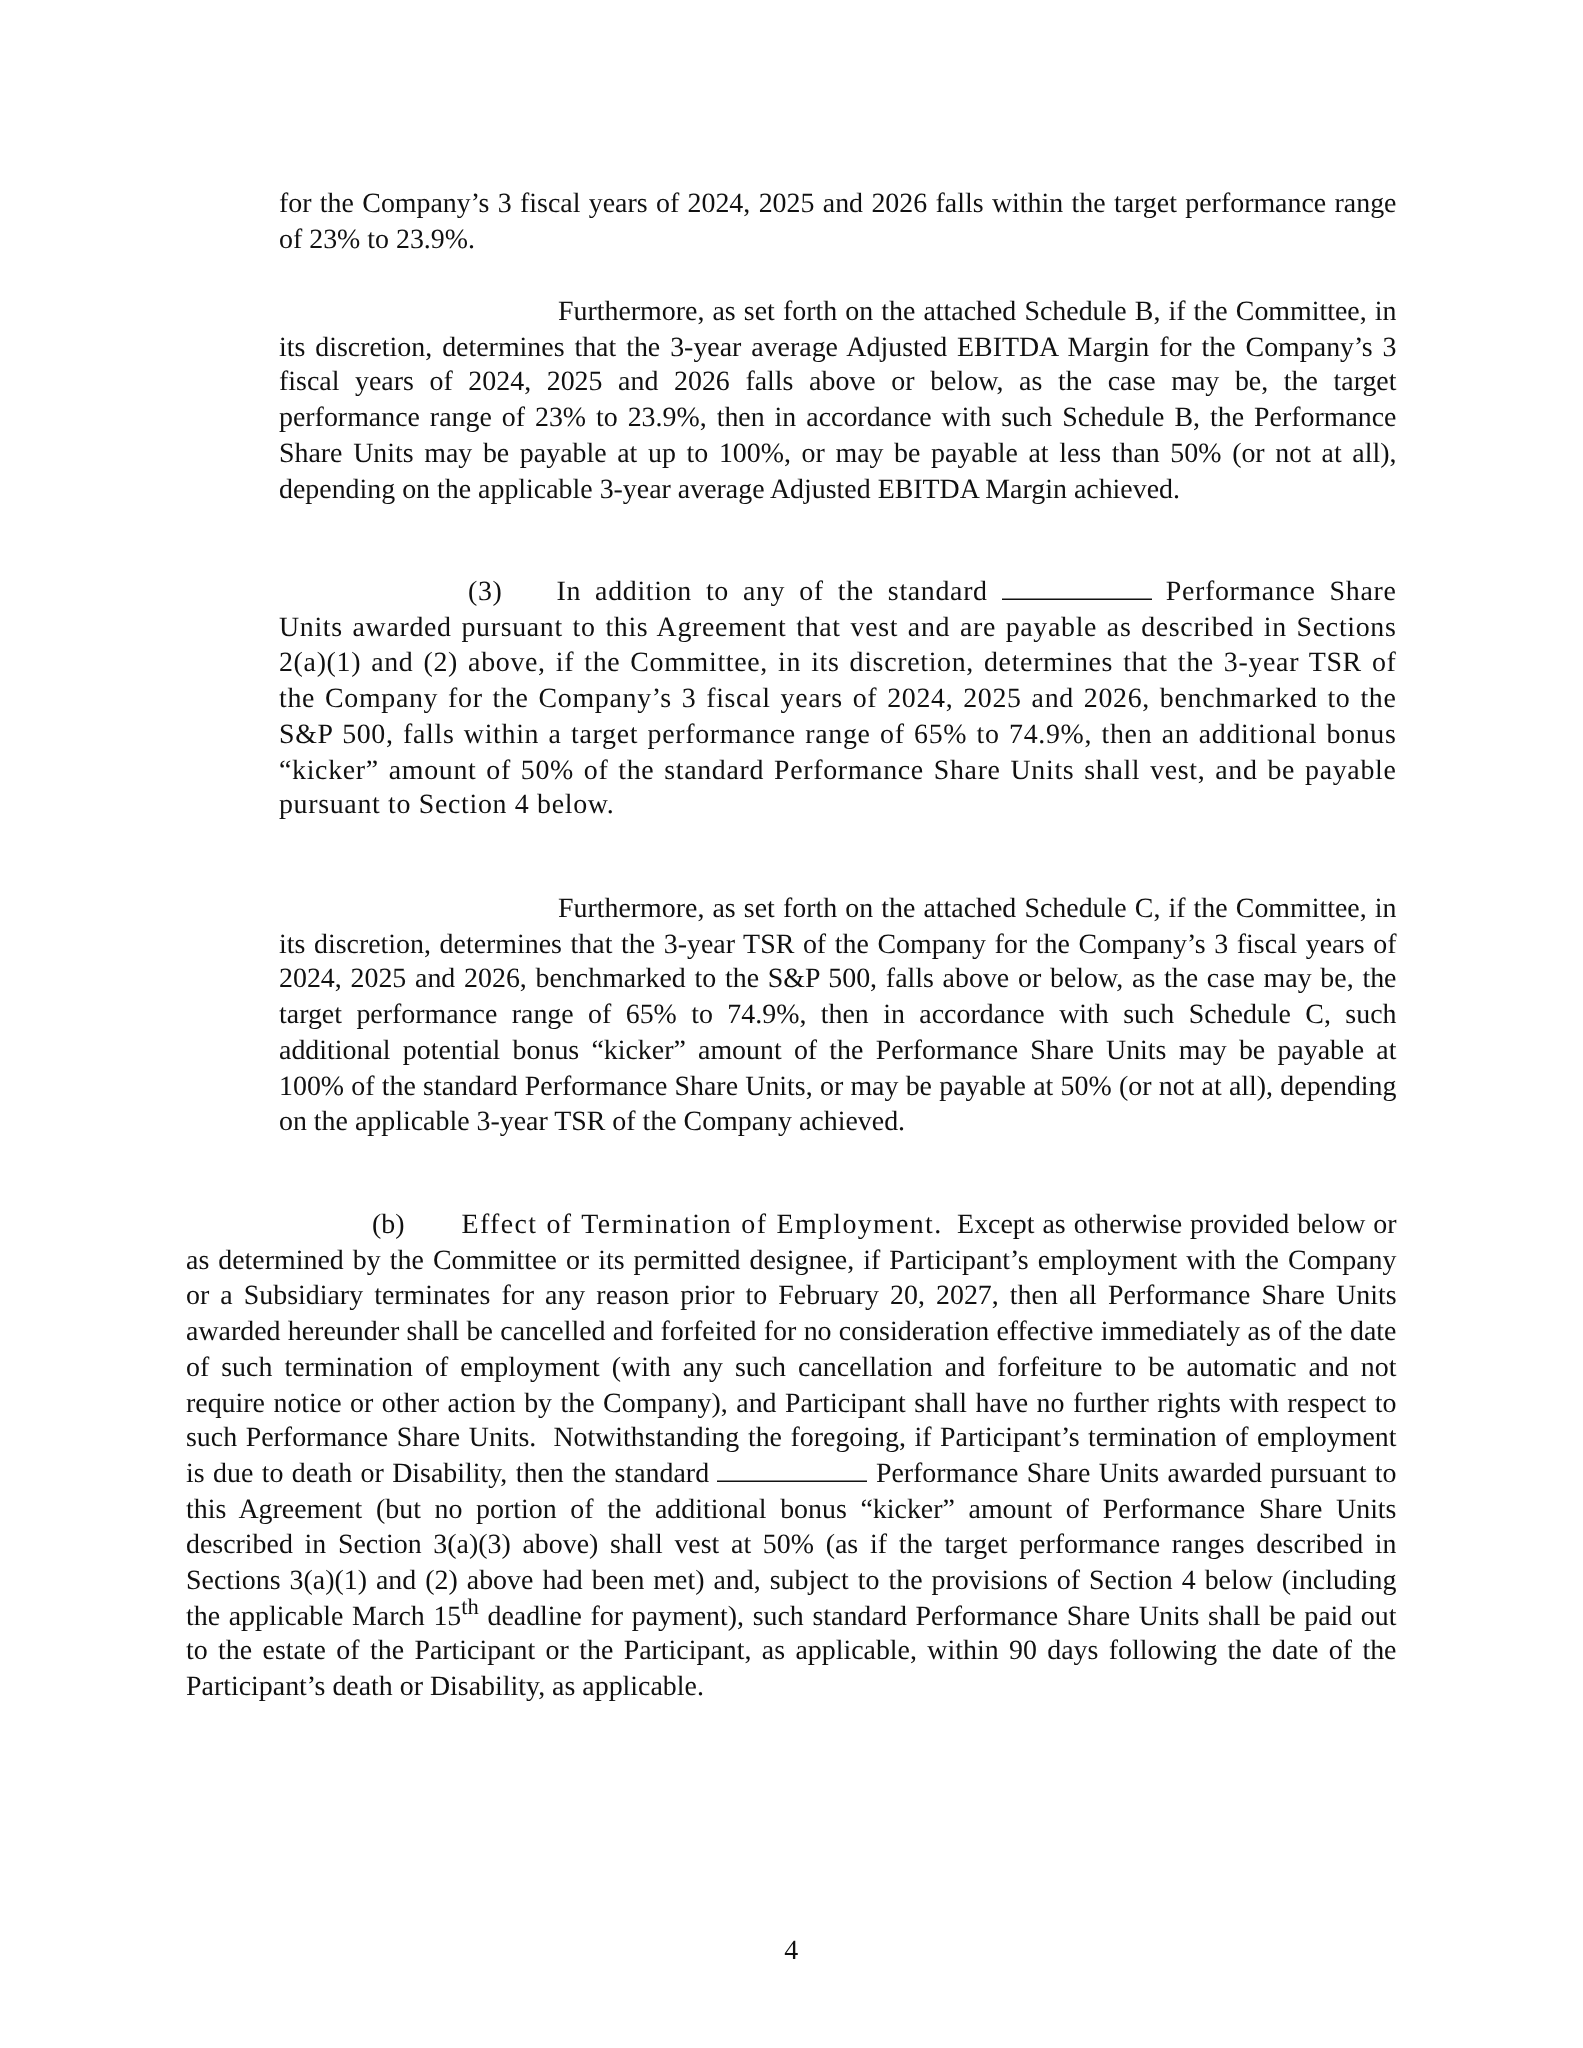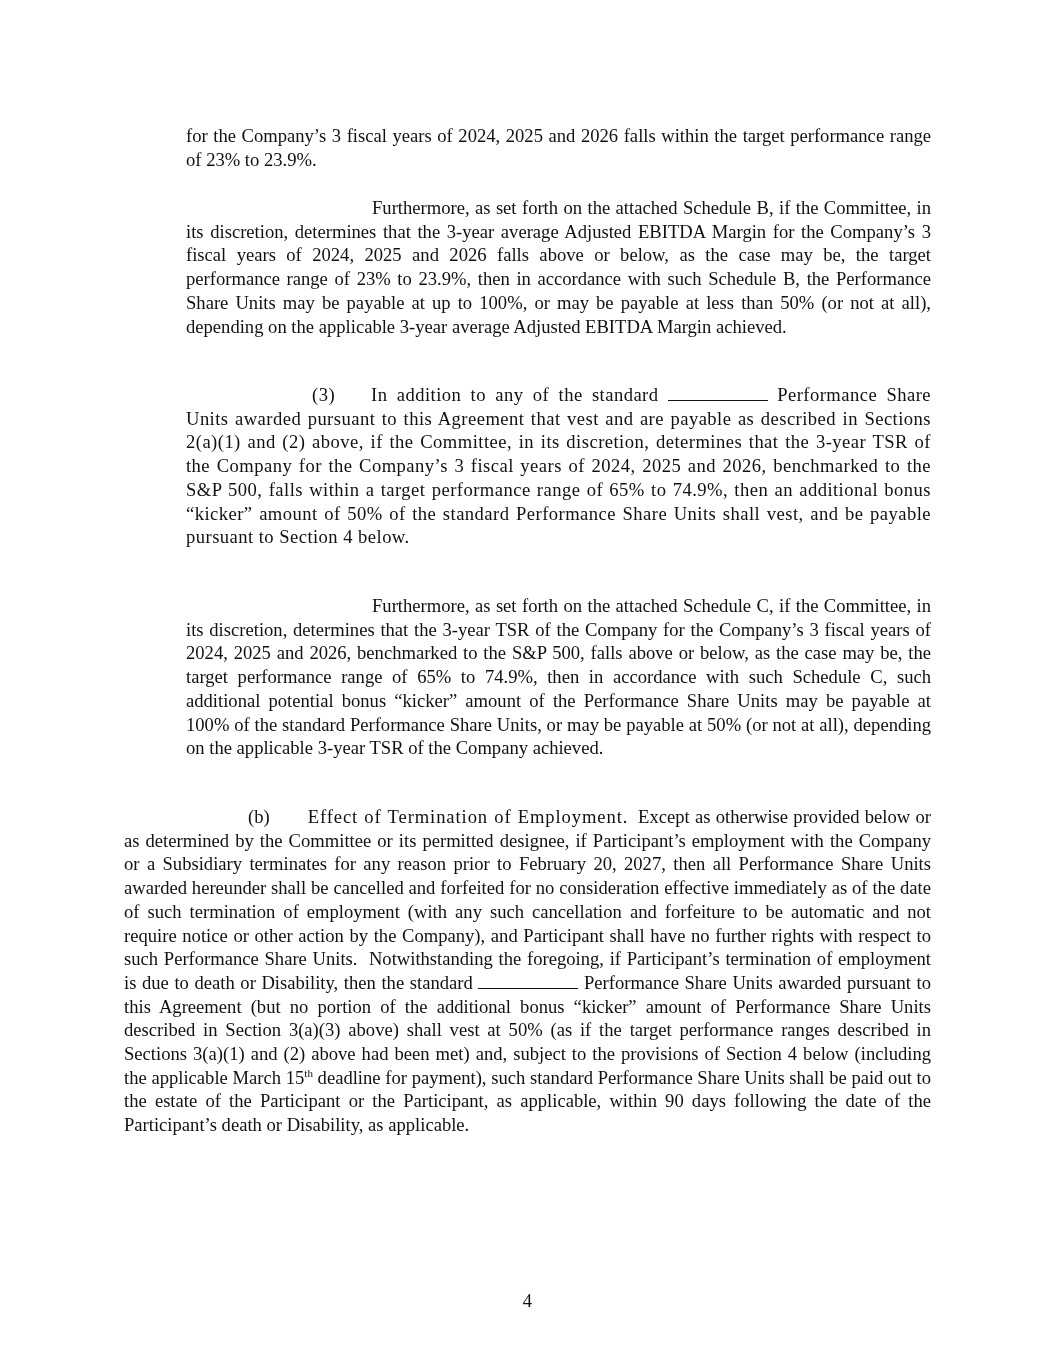--- a/index.html
+++ b/index.html
@@ -42,21 +42,21 @@
       width: 100px;
       border-bottom: 1px solid #111;
       height: 14px;
       vertical-align: baseline;
     }
     .tab1 { display: inline-block; width: 186px; }
     .tab-num { display: inline-block; width: 126px; }
     .tab-num-gap { display: inline-block; width: 36px; }
     .tab-b { display: inline-block; width: 124px; }
     .tab-b-gap { display: inline-block; width: 38px; }
-    sup { font-size: 11px; line-height: 0; vertical-align: super; }
+    sup { font-size: 15px; line-height: 0; vertical-align: super; }
     .page-number {
       position: absolute;
       top: 1289px;
       left: 0;
       width: 1055px;
       text-align: center;
       font-size: 18.6px;
     }
   </style>
 </head>

